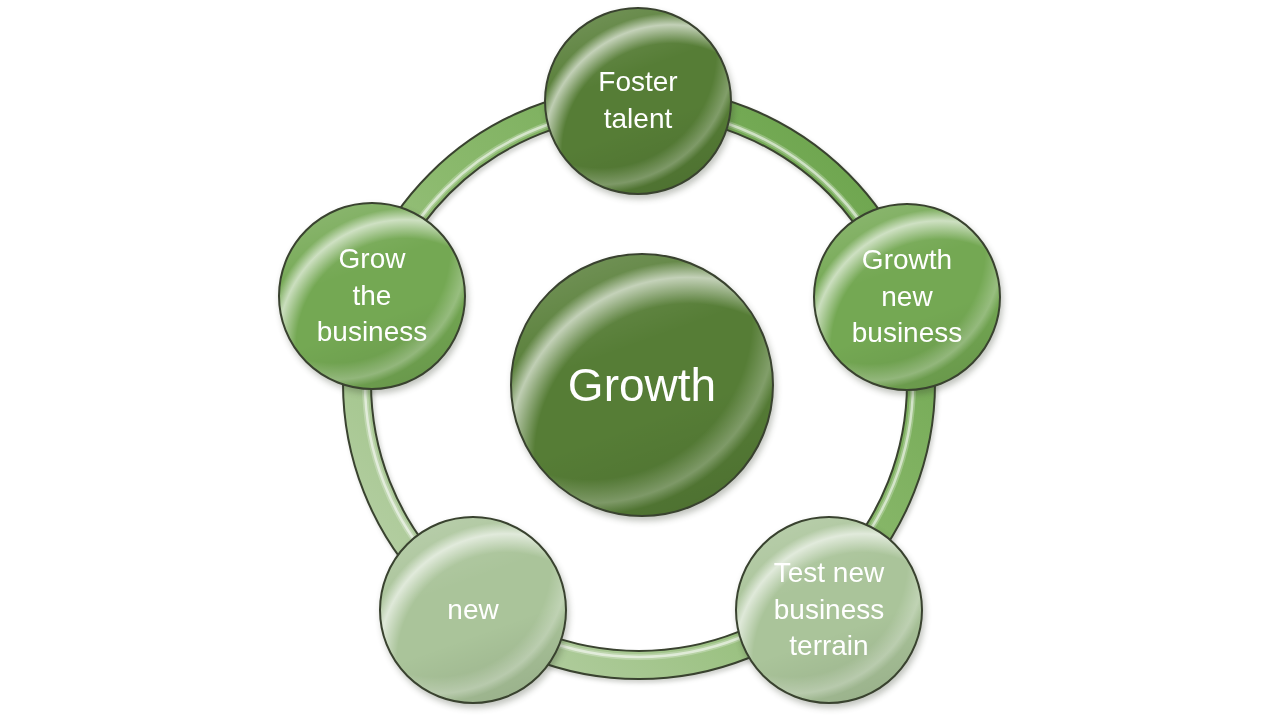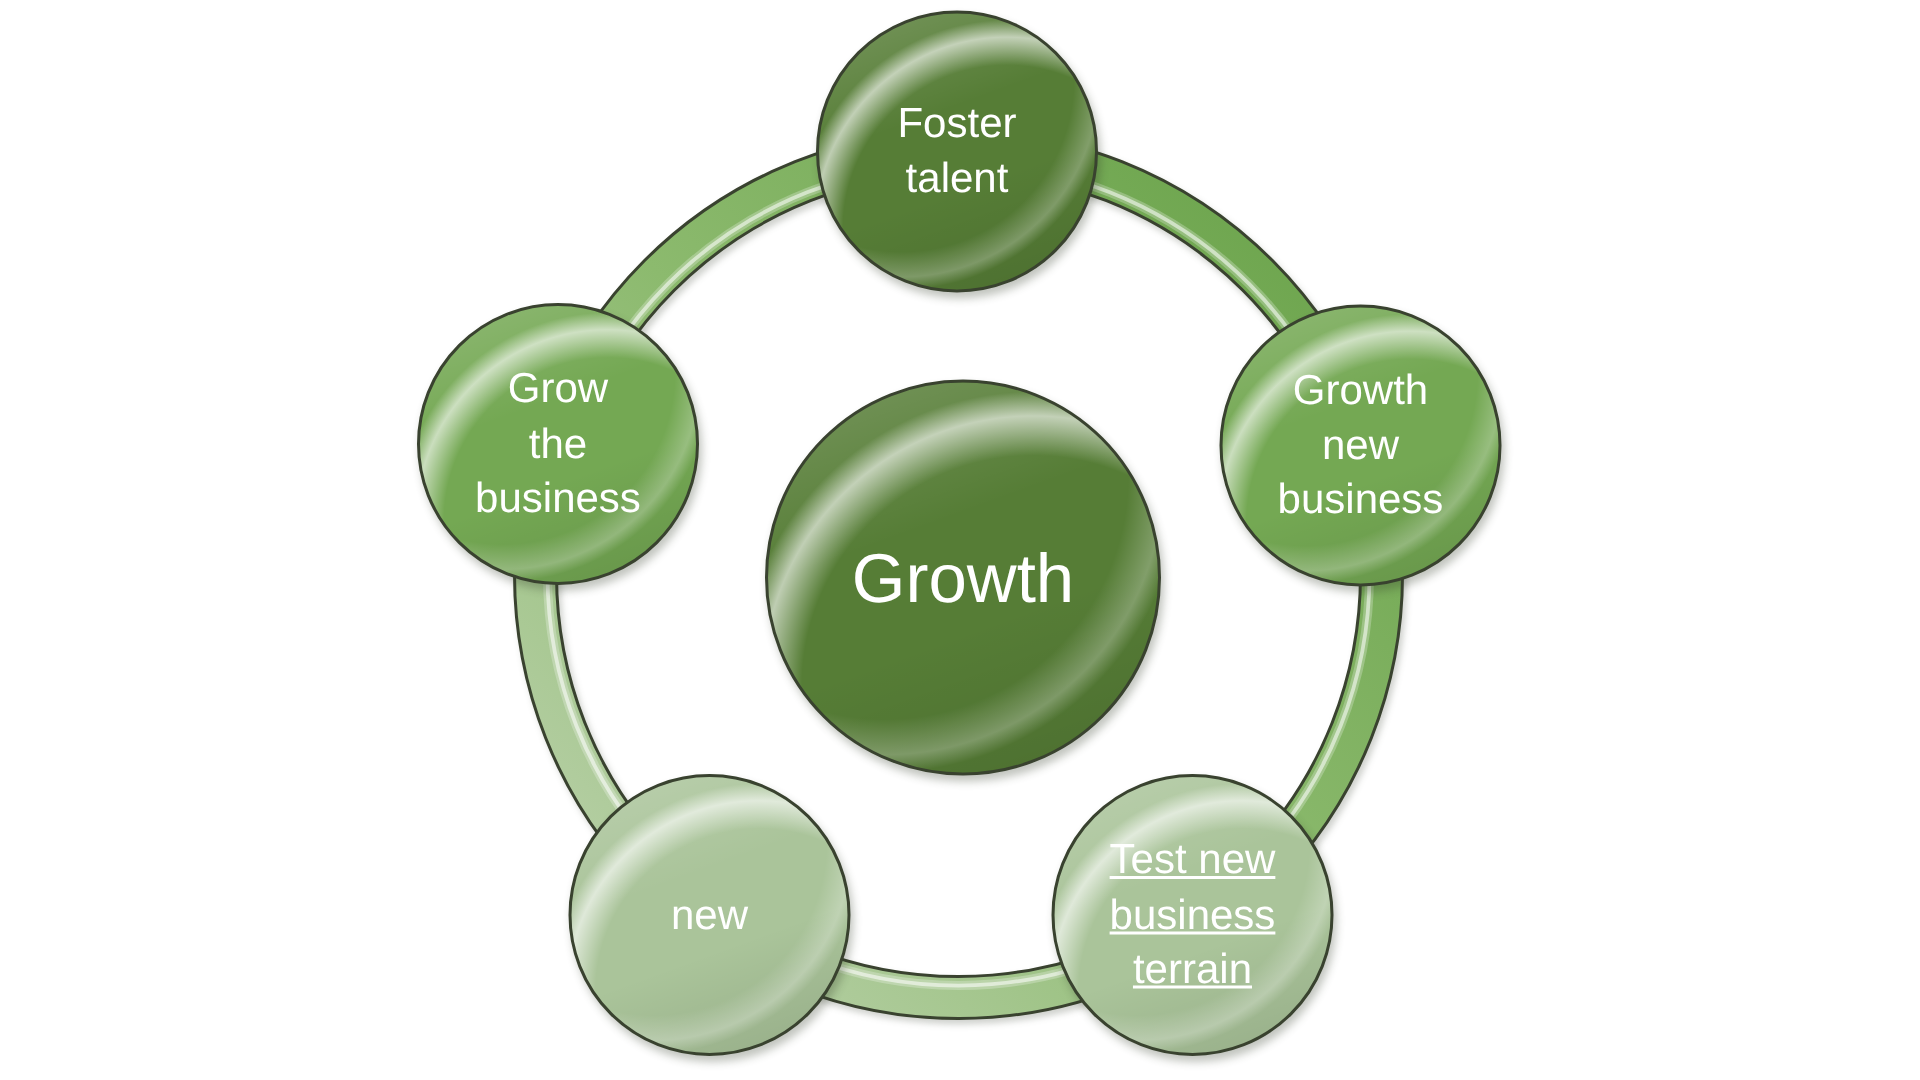--- a/index.html
+++ b/index.html
@@ -67,21 +67,21 @@
   </div>
 
   <div class="node sat" style="left: 813px; top: 203px; --c: #74a853;">
     <div class="label">
       <span class="line">Growth</span>
       <span class="line">new</span>
       <span class="line">business</span>
     </div>
   </div>
 
-  <div class="node sat" style="left: 701px; top: 516px; text-decoration: underline; --c: #aac49a;">
+  <div class="node sat" style="left: 735px; top: 516px; --c: #aac49a;">
     <div class="label">
       <span class="line">Test new</span>
       <span class="line">business</span>
       <span class="line">terrain</span>
     </div>
   </div>
 
   <div class="node sat" style="left: 379px; top: 516px; --c: #aac49a;">
     <div class="label">
       <span class="line">new</span>

